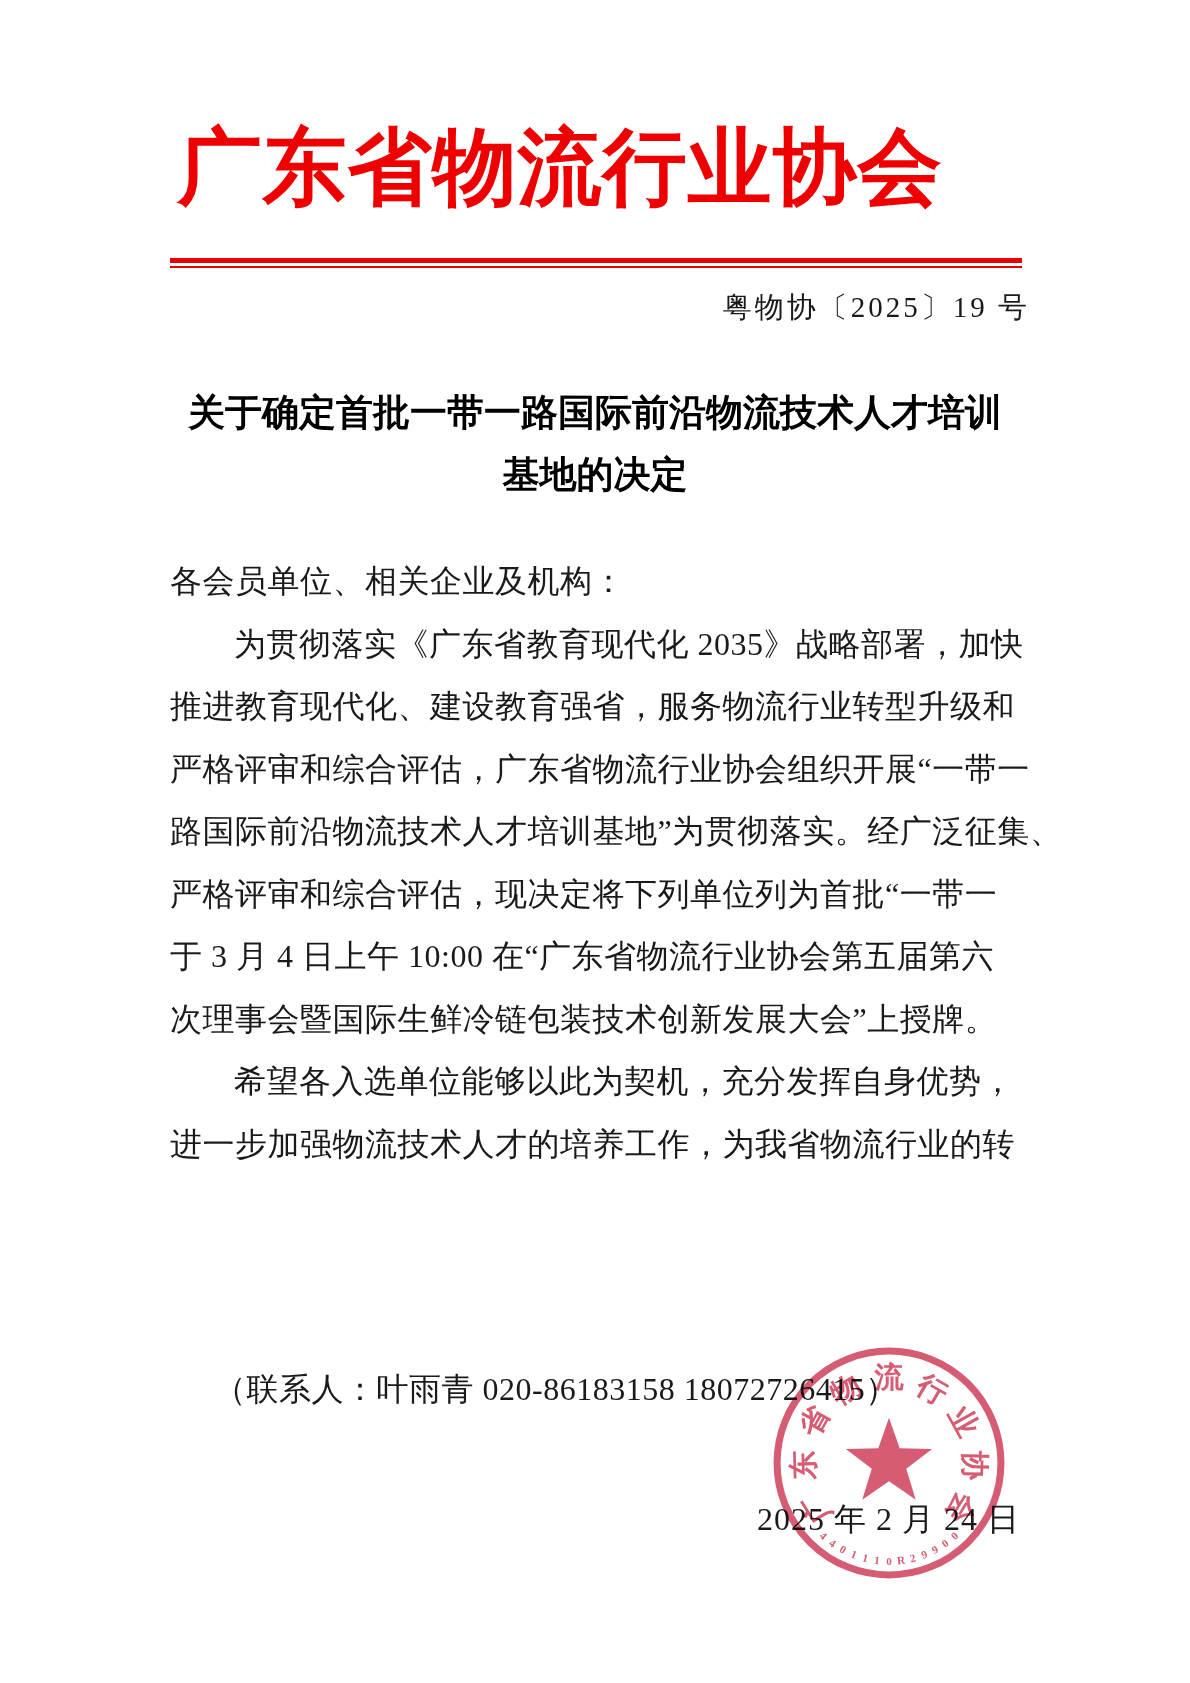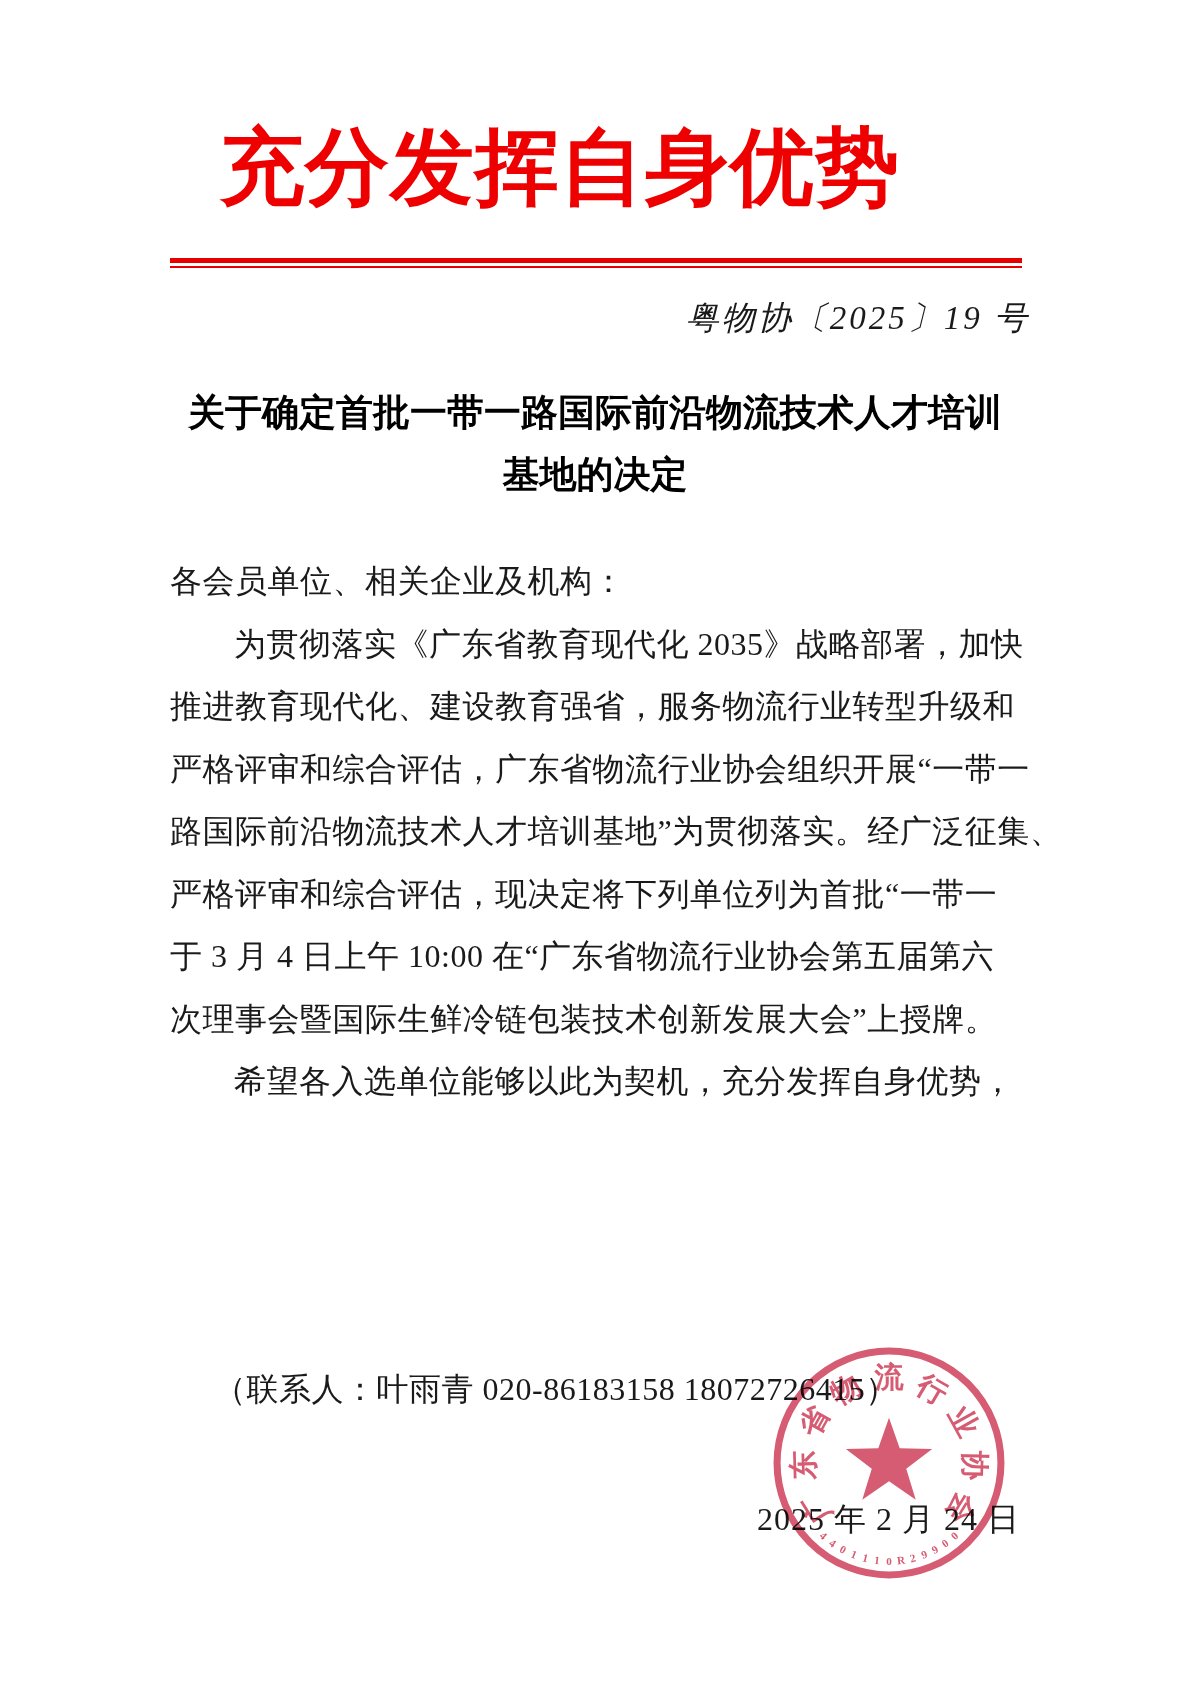--- a/index.html
+++ b/index.html
@@ -10,22 +10,22 @@
   }
   .org-name{
     position:absolute;top:118px;left:165px;width:790px;height:100px;
     text-align:center;font-size:84px;font-weight:700;line-height:100px;
     letter-spacing:1px;white-space:nowrap;
   }
   .red-rule{position:absolute;left:170px;width:852px;top:258px;}
   .red-rule .thick{height:5px;}
   .red-rule .thin{height:2px;margin-top:3px;}
   .doc-number{
-    position:absolute;top:296px;left:170px;width:860px;text-align:right;
-    font-size:33px;letter-spacing:3px;white-space:nowrap;color:#1a1a1a;font-style:italic;
+    position:absolute;top:288px;left:170px;width:860px;text-align:right;
+    font-size:29px;letter-spacing:3px;white-space:nowrap;color:#1a1a1a;
   }
   .doc-title{
     position:absolute;top:382px;left:0;width:1190px;text-align:center;
     font-size:37px;font-weight:700;line-height:62px;color:#000;
   }
   .body-block{
     position:absolute;top:550px;left:170px;width:856px;
     font-size:32px;line-height:62.5px;color:#1a1a1a;
   }
   .bodyline{white-space:nowrap;letter-spacing:0.5px;}
@@ -40,21 +40,21 @@
     font-size:32px;line-height:62.5px;letter-spacing:1px;white-space:nowrap;color:#1a1a1a;
   }
   .seal{
     position:absolute;left:768px;top:1342px;width:242px;height:242px;
     mix-blend-mode:multiply;opacity:0.9;
   }
 </style>
 </head>
 <body>
 
-<div class="org-name" style="color: rgb(238, 0, 0);">充分发挥自身优势</div>
+<div class="org-name" style="color: rgb(238, 0, 0);">广东省物流行业协会</div>
 
 <div class="red-rule">
   <div class="thick" style="background: rgb(232, 0, 0);"></div>
   <div class="thin" style="background: rgb(232, 0, 0);"></div>
 </div>
 
 <div class="doc-number">粤物协〔2025〕19 号</div>
 
 <div class="doc-title">
   <div>关于确定首批一带一路国际前沿物流技术人才培训</div>
@@ -64,20 +64,21 @@
 <div class="body-block">
   <div class="bodyline">各会员单位、相关企业及机构：</div>
   <div class="bodyline indent">为贯彻落实《广东省教育现代化 2035》战略部署，加快</div>
   <div class="bodyline">推进教育现代化、建设教育强省，服务物流行业转型升级和</div>
   <div class="bodyline">严格评审和综合评估，广东省物流行业协会组织开展“一带一</div>
   <div class="bodyline">路国际前沿物流技术人才培训基地”为贯彻落实。经广泛征集、</div>
   <div class="bodyline">严格评审和综合评估，现决定将下列单位列为首批“一带一</div>
   <div class="bodyline">于 3 月 4 日上午 10:00 在“广东省物流行业协会第五届第六</div>
   <div class="bodyline">次理事会暨国际生鲜冷链包装技术创新发展大会”上授牌。</div>
   <div class="bodyline indent">希望各入选单位能够以此为契机，充分发挥自身优势，</div>
+  <div class="bodyline">进一步加强物流技术人才的培养工作，为我省物流行业的转</div>
 </div>
 
 <div class="contact-line">（联系人：叶雨青 020-86183158 18072726415）</div>
 
 <div class="date-line">2025 年 2 月 24 日</div>
 
 <svg class="seal" viewBox="0 0 240 240" xmlns="http://www.w3.org/2000/svg" aria-hidden="true">
     <circle cx="120" cy="120" r="111" fill="none" stroke="#d14a62" stroke-width="7"></circle>
     <polygon points="120.0,75.0 130.6,105.4 162.8,106.1 137.1,125.6 146.5,156.4 120.0,138.0 93.5,156.4 102.9,125.6 77.2,106.1 109.4,105.4" fill="#d14a62"></polygon>
     <text x="47.9" y="165.0" fill="#d14a62" font-size="29" font-weight="700" text-anchor="middle" dominant-baseline="central" transform="rotate(-122.0 47.9 165.0)">广</text>

